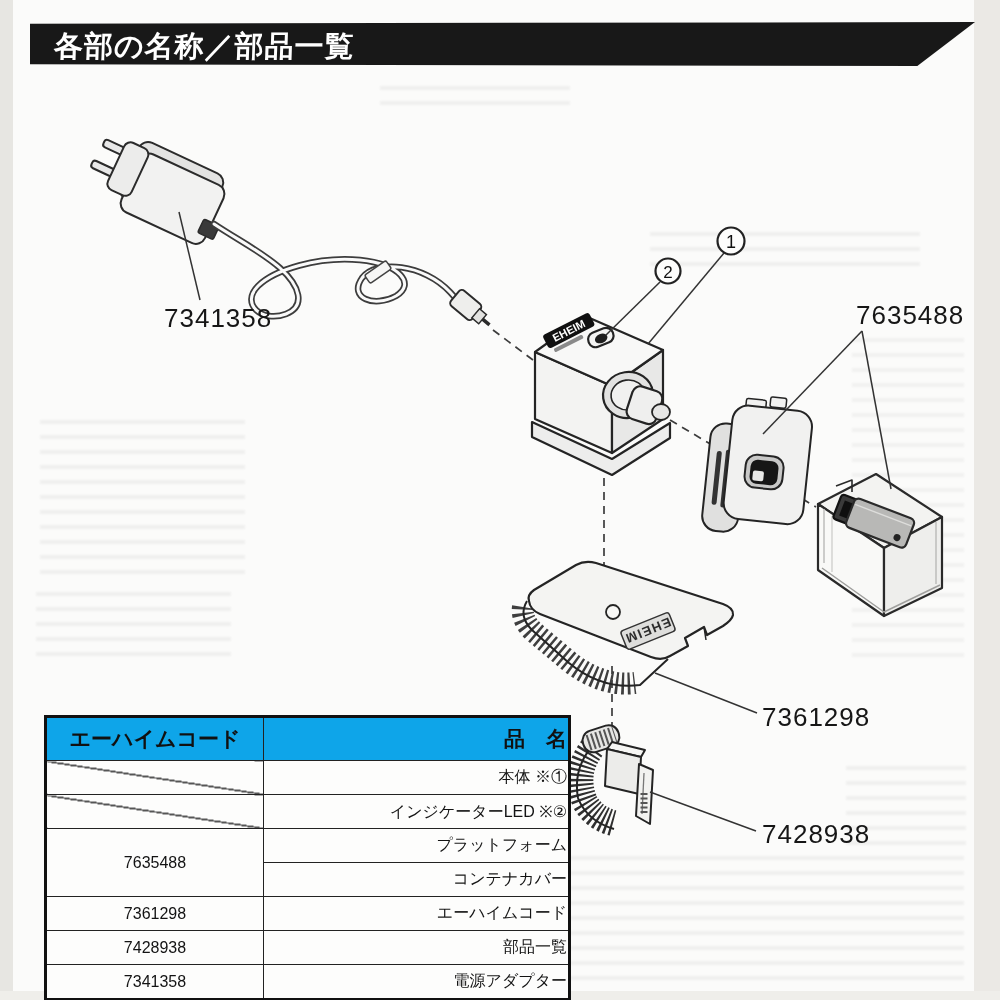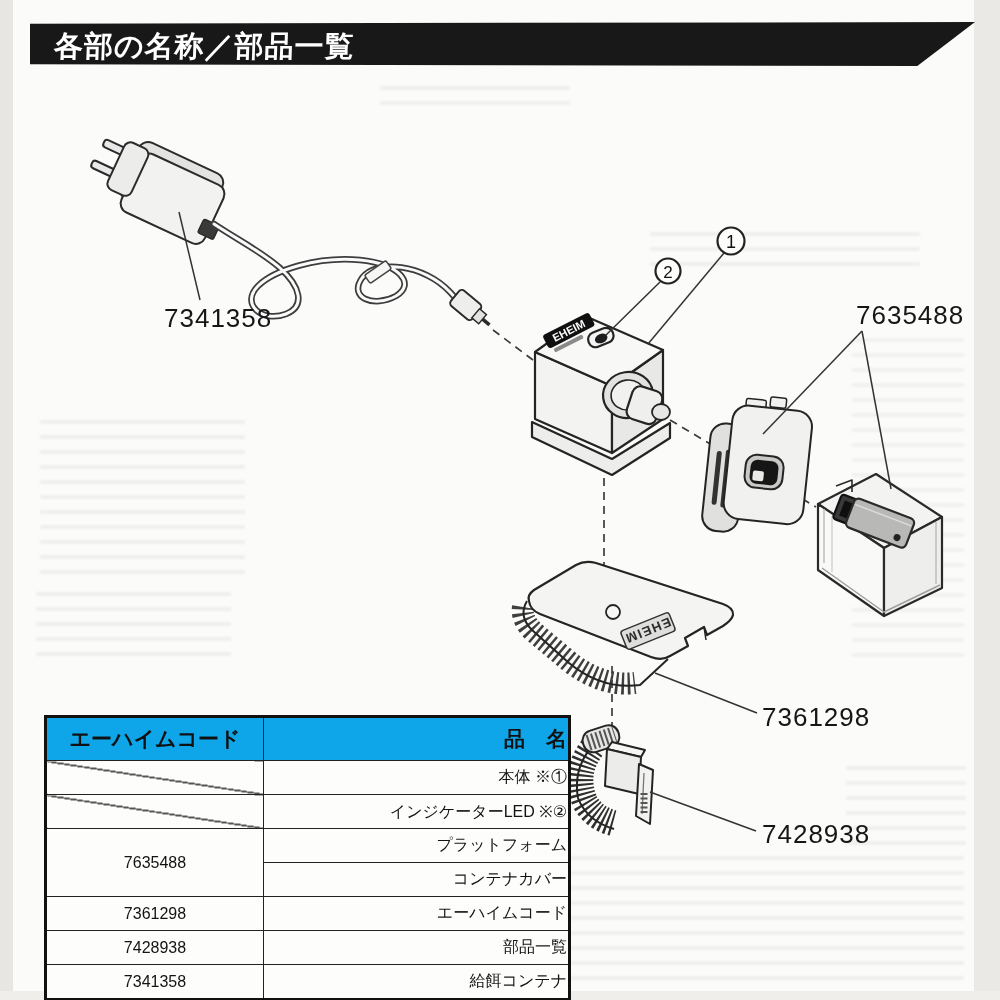--- a/index.html
+++ b/index.html
@@ -227,18 +227,18 @@
     <tr>
       <td class="col-code">7361298</td>
       <td class="col-name">エーハイムコード</td>
     </tr>
     <tr>
       <td class="col-code">7428938</td>
       <td class="col-name">部品一覧</td>
     </tr>
     <tr>
       <td class="col-code">7341358</td>
-      <td class="col-name">給餌コンテナ</td>
+      <td class="col-name">電源アダプター</td>
     </tr>
   </tbody>
     </table>
 
 </div>
 
 </body></html>

